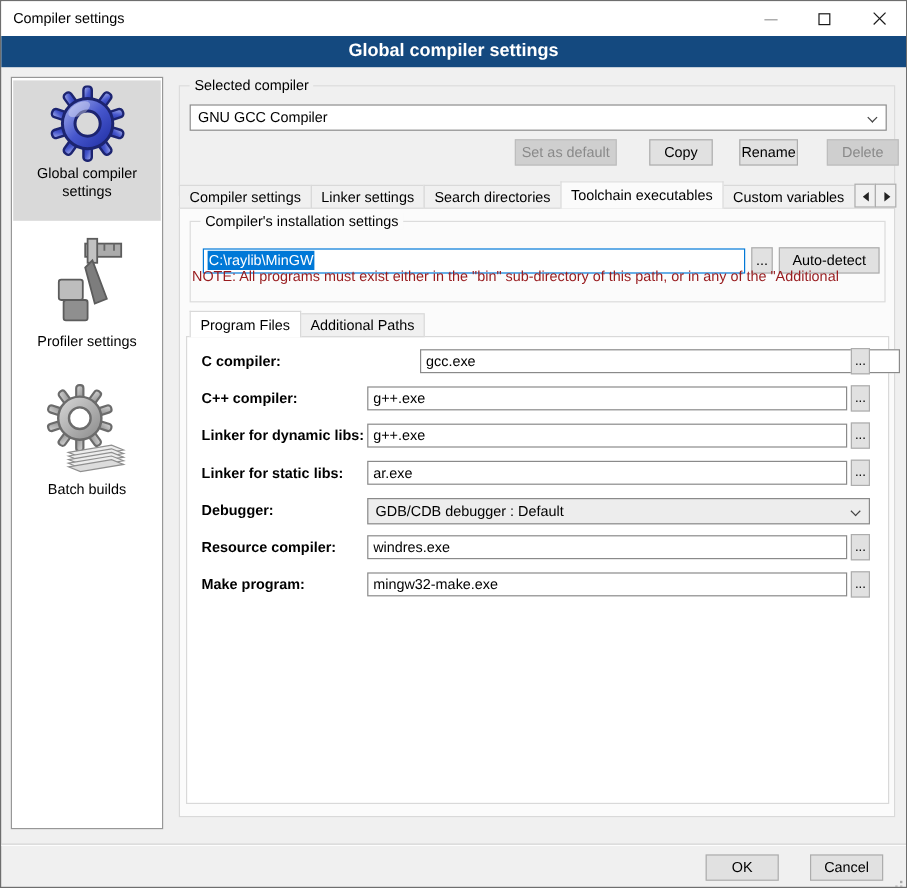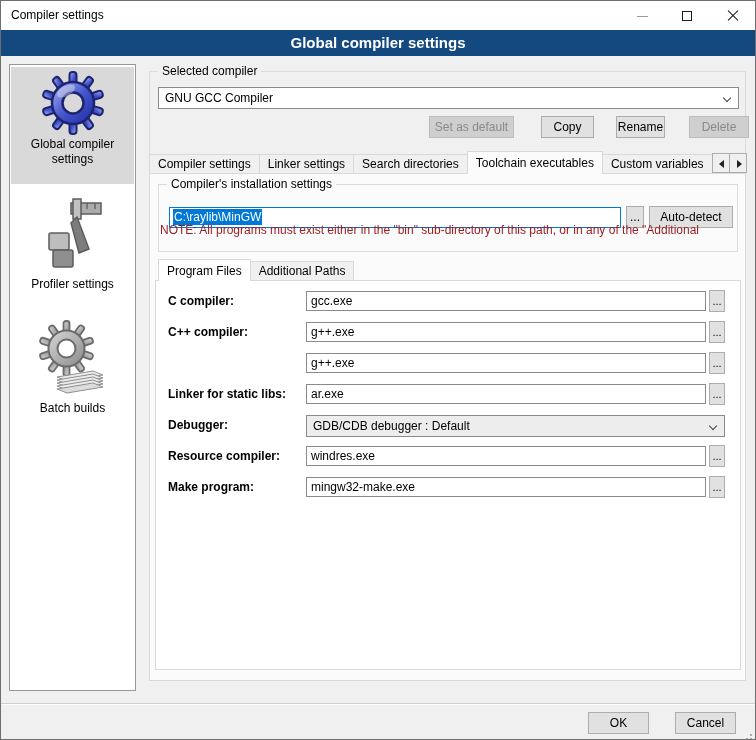--- a/index.html
+++ b/index.html
@@ -203,27 +203,28 @@
       </div>
       <div class="note">NOTE: All programs must exist either in the "bin" sub-directory of this path, or in any of the "Additional</div>
 
       <div class="subtabstrip">
         <span class="tab active">Program Files</span><span class="tab">Additional Paths</span>
       </div>
 
       <div class="subpage">
 
         <span class="row-label" style="top:10px;">C compiler:</span>
-        <input class="input row-input" style="top: 10px;" readonly="" value="gcc.exe">
+        <input class="input row-input" style="top: 10px; margin-left: 44px;" readonly="" value="gcc.exe">
         <button class="btn row-browse" style="top:9px;">...</button>
 
         <span class="row-label" style="top:41px;">C++ compiler:</span>
         <input class="input row-input" style="top: 41px;" readonly="" value="g++.exe">
         <button class="btn row-browse" style="top:40px;">...</button>
 
+        <span class="row-label" style="top:72px;">Linker for dynamic libs:</span>
         <input class="input row-input" style="top: 72px;" readonly="" value="g++.exe">
         <button class="btn row-browse" style="top:71px;">...</button>
 
         <span class="row-label" style="top:103px;">Linker for static libs:</span>
         <input class="input row-input" style="top: 103px;" readonly="" value="ar.exe">
         <button class="btn row-browse" style="top:102px;">...</button>
 
         <span class="row-label" style="top:134px;">Debugger:</span>
         <div class="combo gray" style="left:150px;top:134px;width:419px;height:22px;">
           <span>GDB/CDB debugger : Default</span>

